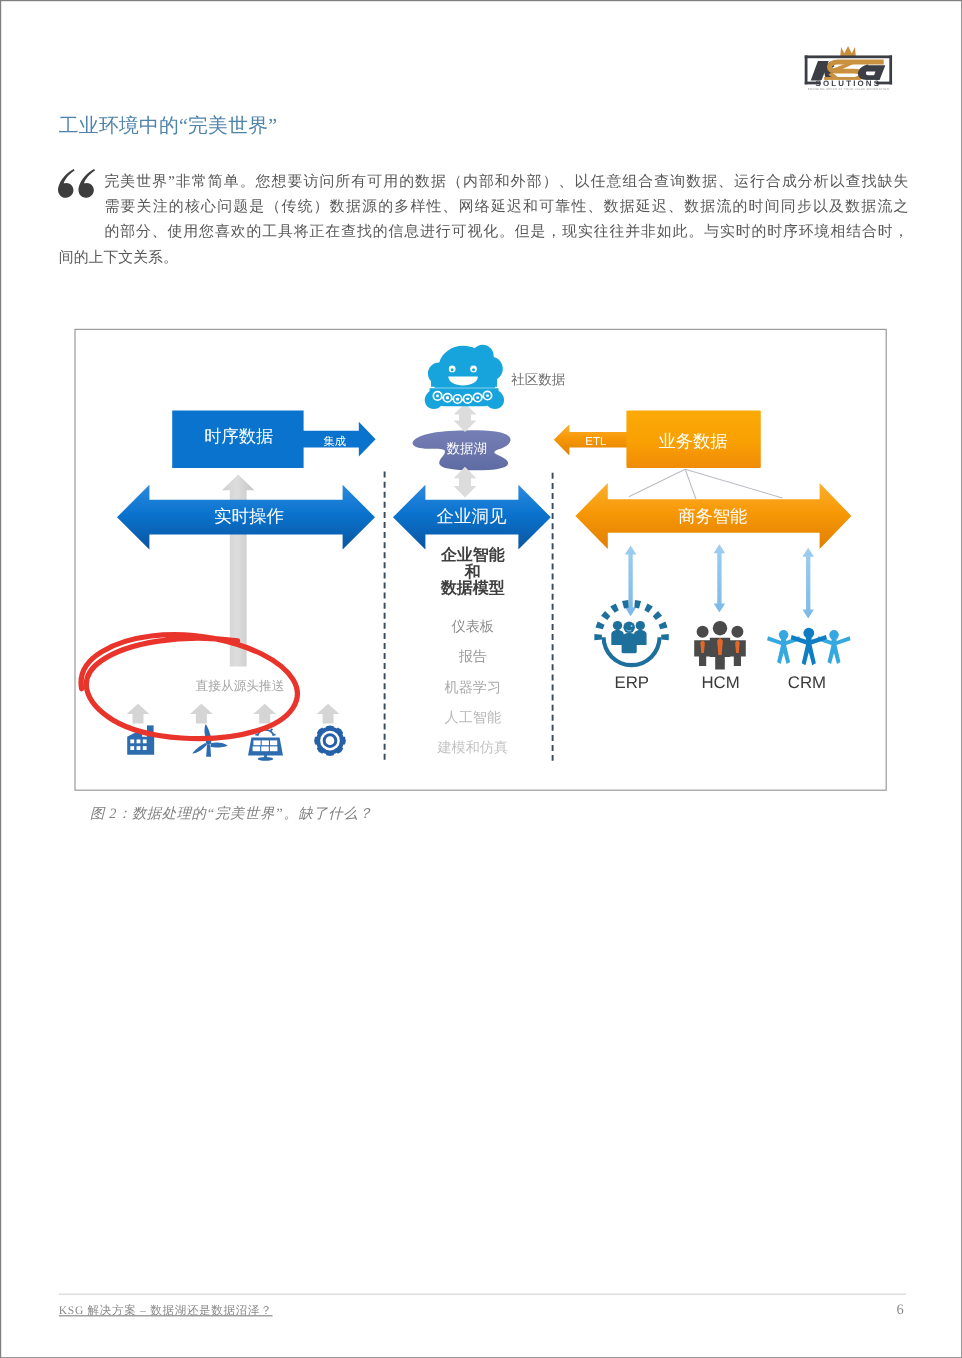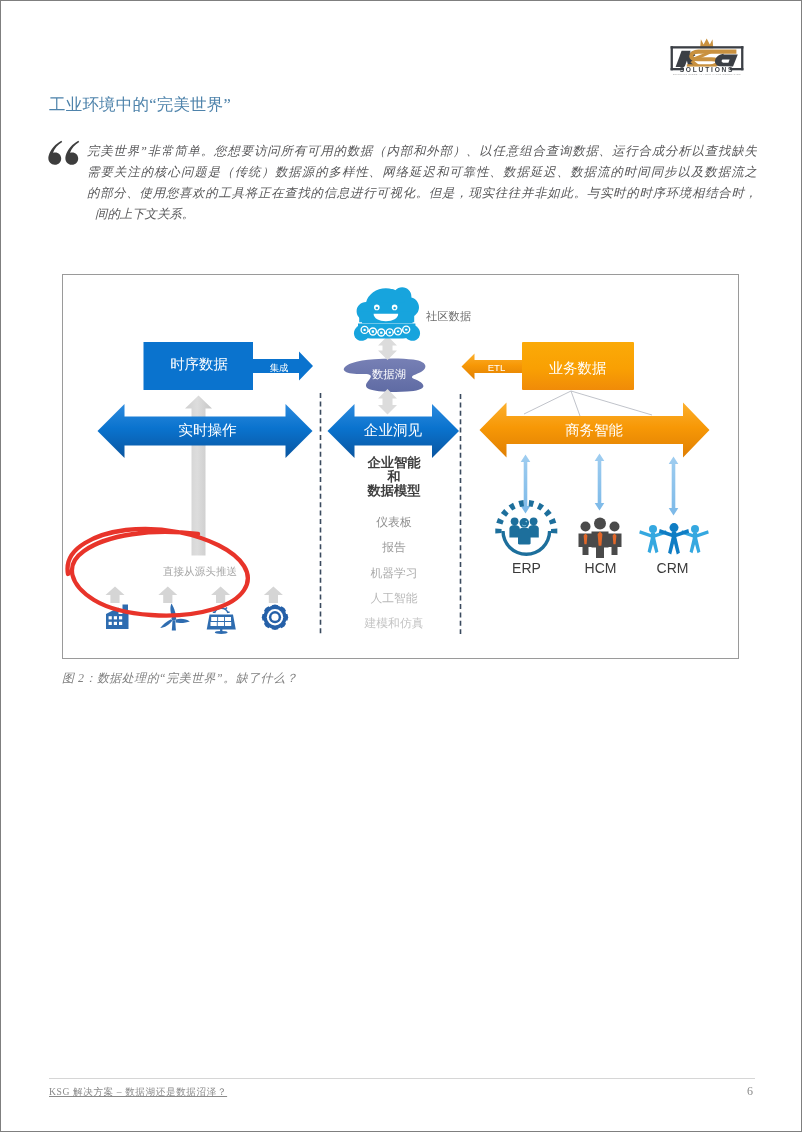--- a/index.html
+++ b/index.html
@@ -11,36 +11,36 @@
   
   #logo{position:absolute;left:666px;top:24px;width:80px;height:50px;}
 
   
   #heading{position:absolute;left:48px;top:93px;font-size:16.5px;color:#4e83ab;
            font-family:"Liberation Serif",serif;letter-spacing:.2px;white-space:nowrap;}
 
   
   #quotemark{position:absolute;left:47px;top:139px;}
   #para{position:absolute;left:48px;top:140px;width:708px;font-size:12.4px;color:#58585a;
-        font-family:"Liberation Serif",serif;line-height:21px;font-style:italic;}
+        font-family:"Liberation Serif",serif;line-height:21px;}
   #para .pline{text-align:justify;text-align-last:justify;overflow:hidden;
         height:21px;padding-left:38px;box-sizing:border-box;}
-  #para .pline.last{padding-left:0;text-align-last:left;margin-left:46px;}
+  #para .pline.last{padding-left:0;text-align-last:left;}
 
   
   #figure{position:absolute;left:61px;top:273px;width:677px;height:385px;
           border:1px solid #9a9a9a;box-sizing:border-box;background:#fff;}
   #figsvg{position:absolute;left:0;top:0;}
   #figsvg text{font-family:"Liberation Sans",sans-serif;}
   .lblW{fill:#ffffff;}
   .lblG{fill:#6e6e6e;}
   .lblG2{fill:#a6a6a6;}
   .lblD{fill:#3f3f3f;}
 
-  #caption{position:absolute;left:61px;top:670px;font-size:11.9px;color:#808080;
+  #caption{position:absolute;left:74px;top:670px;font-size:11.9px;color:#808080;
            font-family:"Liberation Serif",serif;font-style:italic;letter-spacing:.55px;}
 
   
   #footrule{position:absolute;left:48px;top:1077px;width:706px;height:1px;background:#d6d6d6;}
   #footleft{position:absolute;left:48px;top:1085px;font-size:9.6px;color:#8a8a8a;
             font-family:"Liberation Serif",serif;letter-spacing:.6px;text-decoration:underline;}
   #footright{position:absolute;left:746px;top:1083px;font-size:12px;color:#8a8a8a;
              font-family:"Liberation Serif",serif;}
 </style>
 </head>

